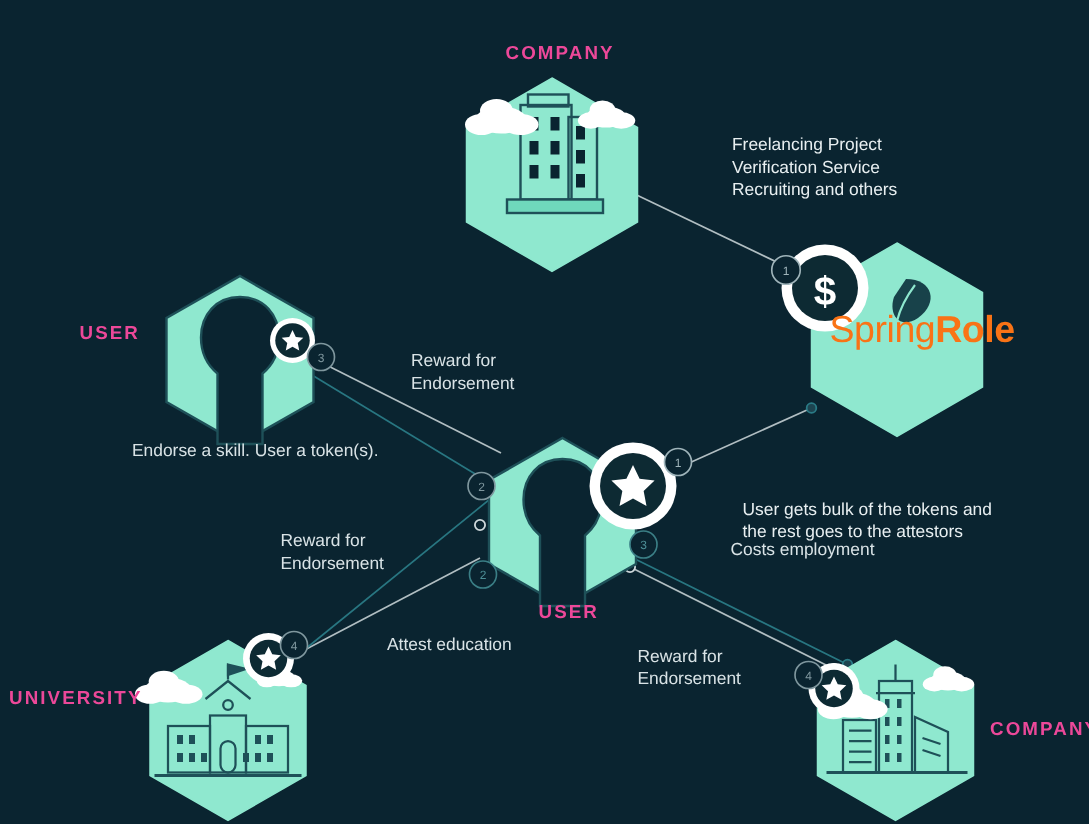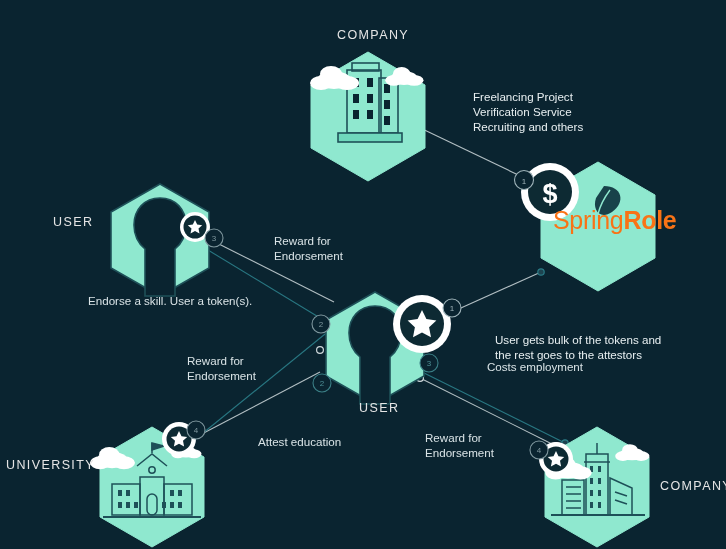--- a/index.html
+++ b/index.html
@@ -3,22 +3,22 @@
 <meta charset="utf-8">
 <style>
   html,body{margin:0;padding:0;background:#0a2430;}
   #stage{
     position:relative;width:726px;height:549px;
     background:#0a2430;overflow:hidden;
     font-family:"Liberation Sans", sans-serif;
   }
   #stage svg.layer{position:absolute;left:0;top:0;width:726px;height:549px;}
   .node-label{
-    position:absolute;font-size:12.5px;font-weight:400;letter-spacing:1.4px;
-    color:#e5e5e5;white-space:nowrap;
+    position:absolute;font-size:12.5px;font-weight:700;letter-spacing:1.4px;
+    color:#ec4899;white-space:nowrap;
   }
   .desc{
     position:absolute;font-size:11.6px;line-height:15px;color:#d9e3e6;
     white-space:pre-line;font-weight:400;
   }
   .desc.bright{color:#e8eff1;}
 </style>
 </head>
 <body>
 
@@ -237,28 +237,28 @@
   <div style="position:absolute;left:553px;top:206px;font-size:25px;color:#f97316;letter-spacing:-0.3px;">
     <span style="font-weight:400;">Spring</span><span style="font-weight:700;">Role</span>
   </div>
 
   <div class="node-label" style="left:337px;top:28px;">COMPANY</div>
   <div class="node-label" style="left:53px;top:215px;">USER</div>
   <div class="node-label" style="left:359px;top:401px;">USER</div>
   <div class="node-label" style="left:6px;top:458px;">UNIVERSITY</div>
   <div class="node-label" style="left:660px;top:479px;">COMPANY</div>
 
-  <div class="desc bright" style="left:473px;top:89px;">Freelancing Project
+  <div class="desc bright" style="left:488px;top:89px;">Freelancing Project
 Verification Service
 Recruiting and others</div>
   <div class="desc" style="left:274px;top:233px;">Reward for
 Endorsement</div>
   <div class="desc" style="left:88px;top:293px;">Endorse a skill. User a token(s).</div>
   <div class="desc bright" style="left:495px;top:296px;margin-top:36px;">User gets bulk of the tokens and
 the rest goes to the attestors</div>
   <div class="desc" style="left:187px;top:353px;">Reward for
 Endorsement</div>
   <div class="desc" style="left:487px;top:359px;">Costs employment</div>
-  <div class="desc" style="left:258px;top:434px;">Attest education</div>
+  <div class="desc" style="left:258px;top:422px;">Attest education</div>
   <div class="desc" style="left:425px;top:430px;">Reward for
 Endorsement</div>
 
 </div>
 
 </body></html>

